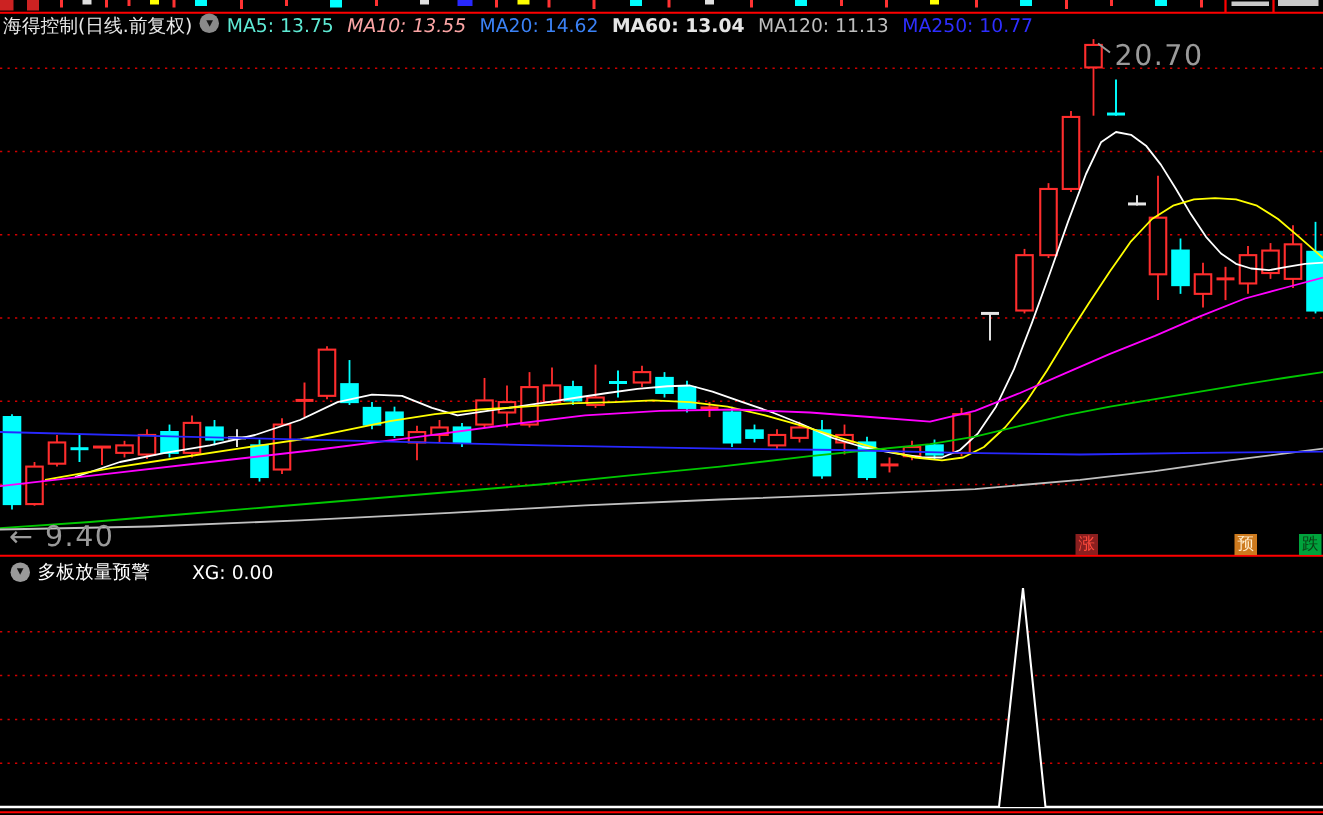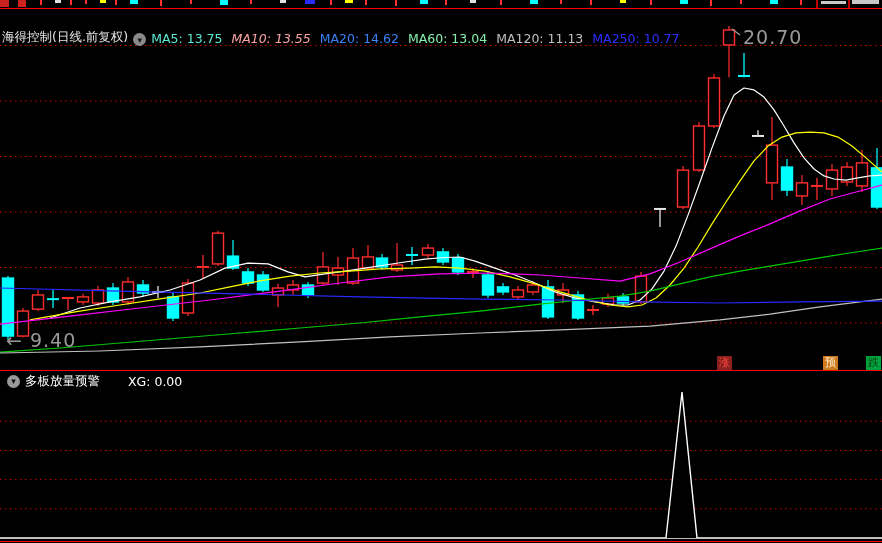--- a/index.html
+++ b/index.html
@@ -3,23 +3,22 @@
 <meta charset="utf-8">
 <style>
   * { margin:0; padding:0; box-sizing:border-box; }
   html,body { background:#000; }
   body {
     width:882px; height:543px; position:relative; overflow:hidden;
     font-family:"DejaVu Sans","Liberation Sans",sans-serif;
   }
   #titlebar {
     position:absolute; left:2px; top:9px; height:17px; width:878px;
-    display:flex; align-items:flex-end; font-size:12.5px; color:#e8e8e8;
+    display:flex; align-items:flex-start; font-size:12.5px; color:#e8e8e8;
     white-space:nowrap;
-    margin-top:20px;
   }
   .chev-icon {
     width:13px; height:13px; border-radius:50%; background:#8a8a8a;
     display:inline-flex; align-items:center; justify-content:center;
     font-size:9px; color:#151515; margin:0 5px; flex:0 0 auto;
   }
   .ma-item { margin-right:9px; }
   #chart-svg { position:absolute; left:0; top:0; }
   .px-label { position:absolute; color:#9a9a9a; font-size:19px; letter-spacing:1px; }
   .badge {
@@ -260,26 +259,26 @@
     <line x1="0" y1="370.5" x2="882" y2="370.5" stroke="#ff0000" stroke-width="1.2"></line>
     <line x1="0" y1="541.5" x2="882" y2="541.5" stroke="#ff0000" stroke-width="1.2"></line>
   </svg>
 
 <div id="titlebar">
   <span>海得控制(日线.前复权)</span>
   <span class="chev-icon">▾</span>
   <span class="ma-item" style="color: #5eead4;">MA5: 13.75</span>
   <span class="ma-item" style="color: #fca5a5; font-style: italic;">MA10: 13.55</span>
   <span class="ma-item" style="color: #3b82f6;">MA20: 14.62</span>
-  <span class="ma-item" style="color: #86efac;">MA60: 13.04</span>
+  <span class="ma-item" style="color: #e5e5e5; font-weight: bold;">MA60: 13.04</span>
   <span class="ma-item" style="color: rgb(191, 191, 191);">MA120: 11.13</span>
   <span class="ma-item" style="color: rgb(46, 46, 255);">MA250: 10.77</span>
 </div>
 
-<div class="px-label" id="low-label" style="left: 6px; top: 329px;">← 9.40</div>
+<div class="px-label" id="low-label" style="left: 6px; top: 347px;">← 9.40</div>
 <div class="px-label" id="high-label" style="left: 743px; top: 26px;">20.70</div>
 
 <div class="badge" style="left: 717px; top: 356px; background: rgb(138, 31, 31); color: rgb(255, 74, 60);">涨</div>
 <div class="badge" style="left: 823px; top: 356px; background: rgb(205, 122, 30); color: rgb(255, 236, 203);">预</div>
 <div class="badge" style="left: 866px; top: 356px; background: rgb(0, 163, 60); color: rgb(10, 61, 20);">跌</div>
 
 <div id="subheader">
   <span class="chev-icon dark">▾</span>
   <span id="sub-name">多板放量预警</span>
   <span>XG: 0.00</span>

